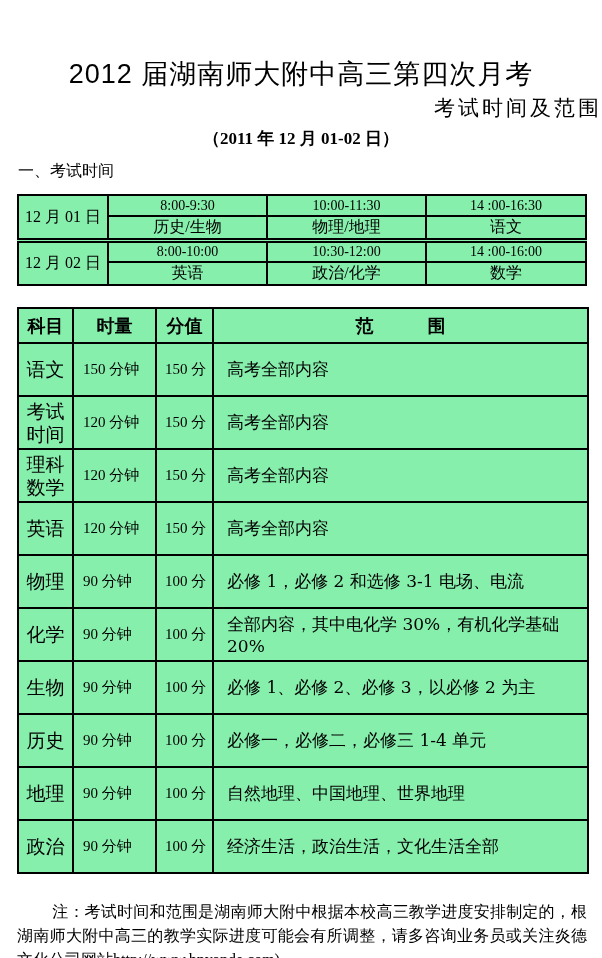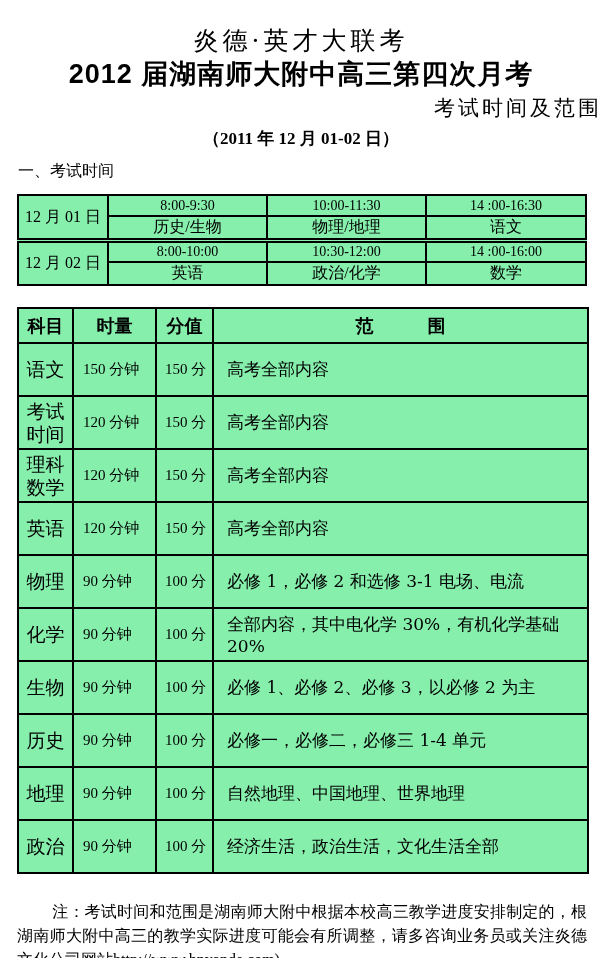--- a/index.html
+++ b/index.html
@@ -17,21 +17,21 @@
   .centered { position: absolute; left: 0; width: 602px; text-align: center; }
   .brand-title {
     top: 24px;
     font-size: 25px;
     letter-spacing: 4px;
     font-family: "DejaVu Serif", serif;
   }
   .main-title {
     top: 56px;
     font-size: 27px;
-    font-weight: bold;
+    font-weight: normal;
     font-family: "Liberation Sans", sans-serif;
     letter-spacing: 1px;
   }
   .sub-title {
     top: 94px;
     font-size: 21px;
     letter-spacing: 3px;
     font-family: "DejaVu Serif", serif;
     text-align: right;
   }
@@ -99,21 +99,20 @@
     text-align: justify;
     text-indent: 2.2em;
     margin-top: 18px;
   }
 </style>
 </head>
 <body>
 
 <div class="page">
 
-  <div class="centered brand-title">炎德·英才大联考</div>
   <div class="centered main-title">2012 届湖南师大附中高三第四次月考</div>
   <div class="centered sub-title">考试时间及范围</div>
   <div class="centered date-line">（2011 年 12 月 01-02 日）</div>
 
   <div class="section-heading section-1">一、考试时间</div>
 
   <table class="time-table">
     <colgroup>
       <col style="width:90px">
         <col style="width:159px">

